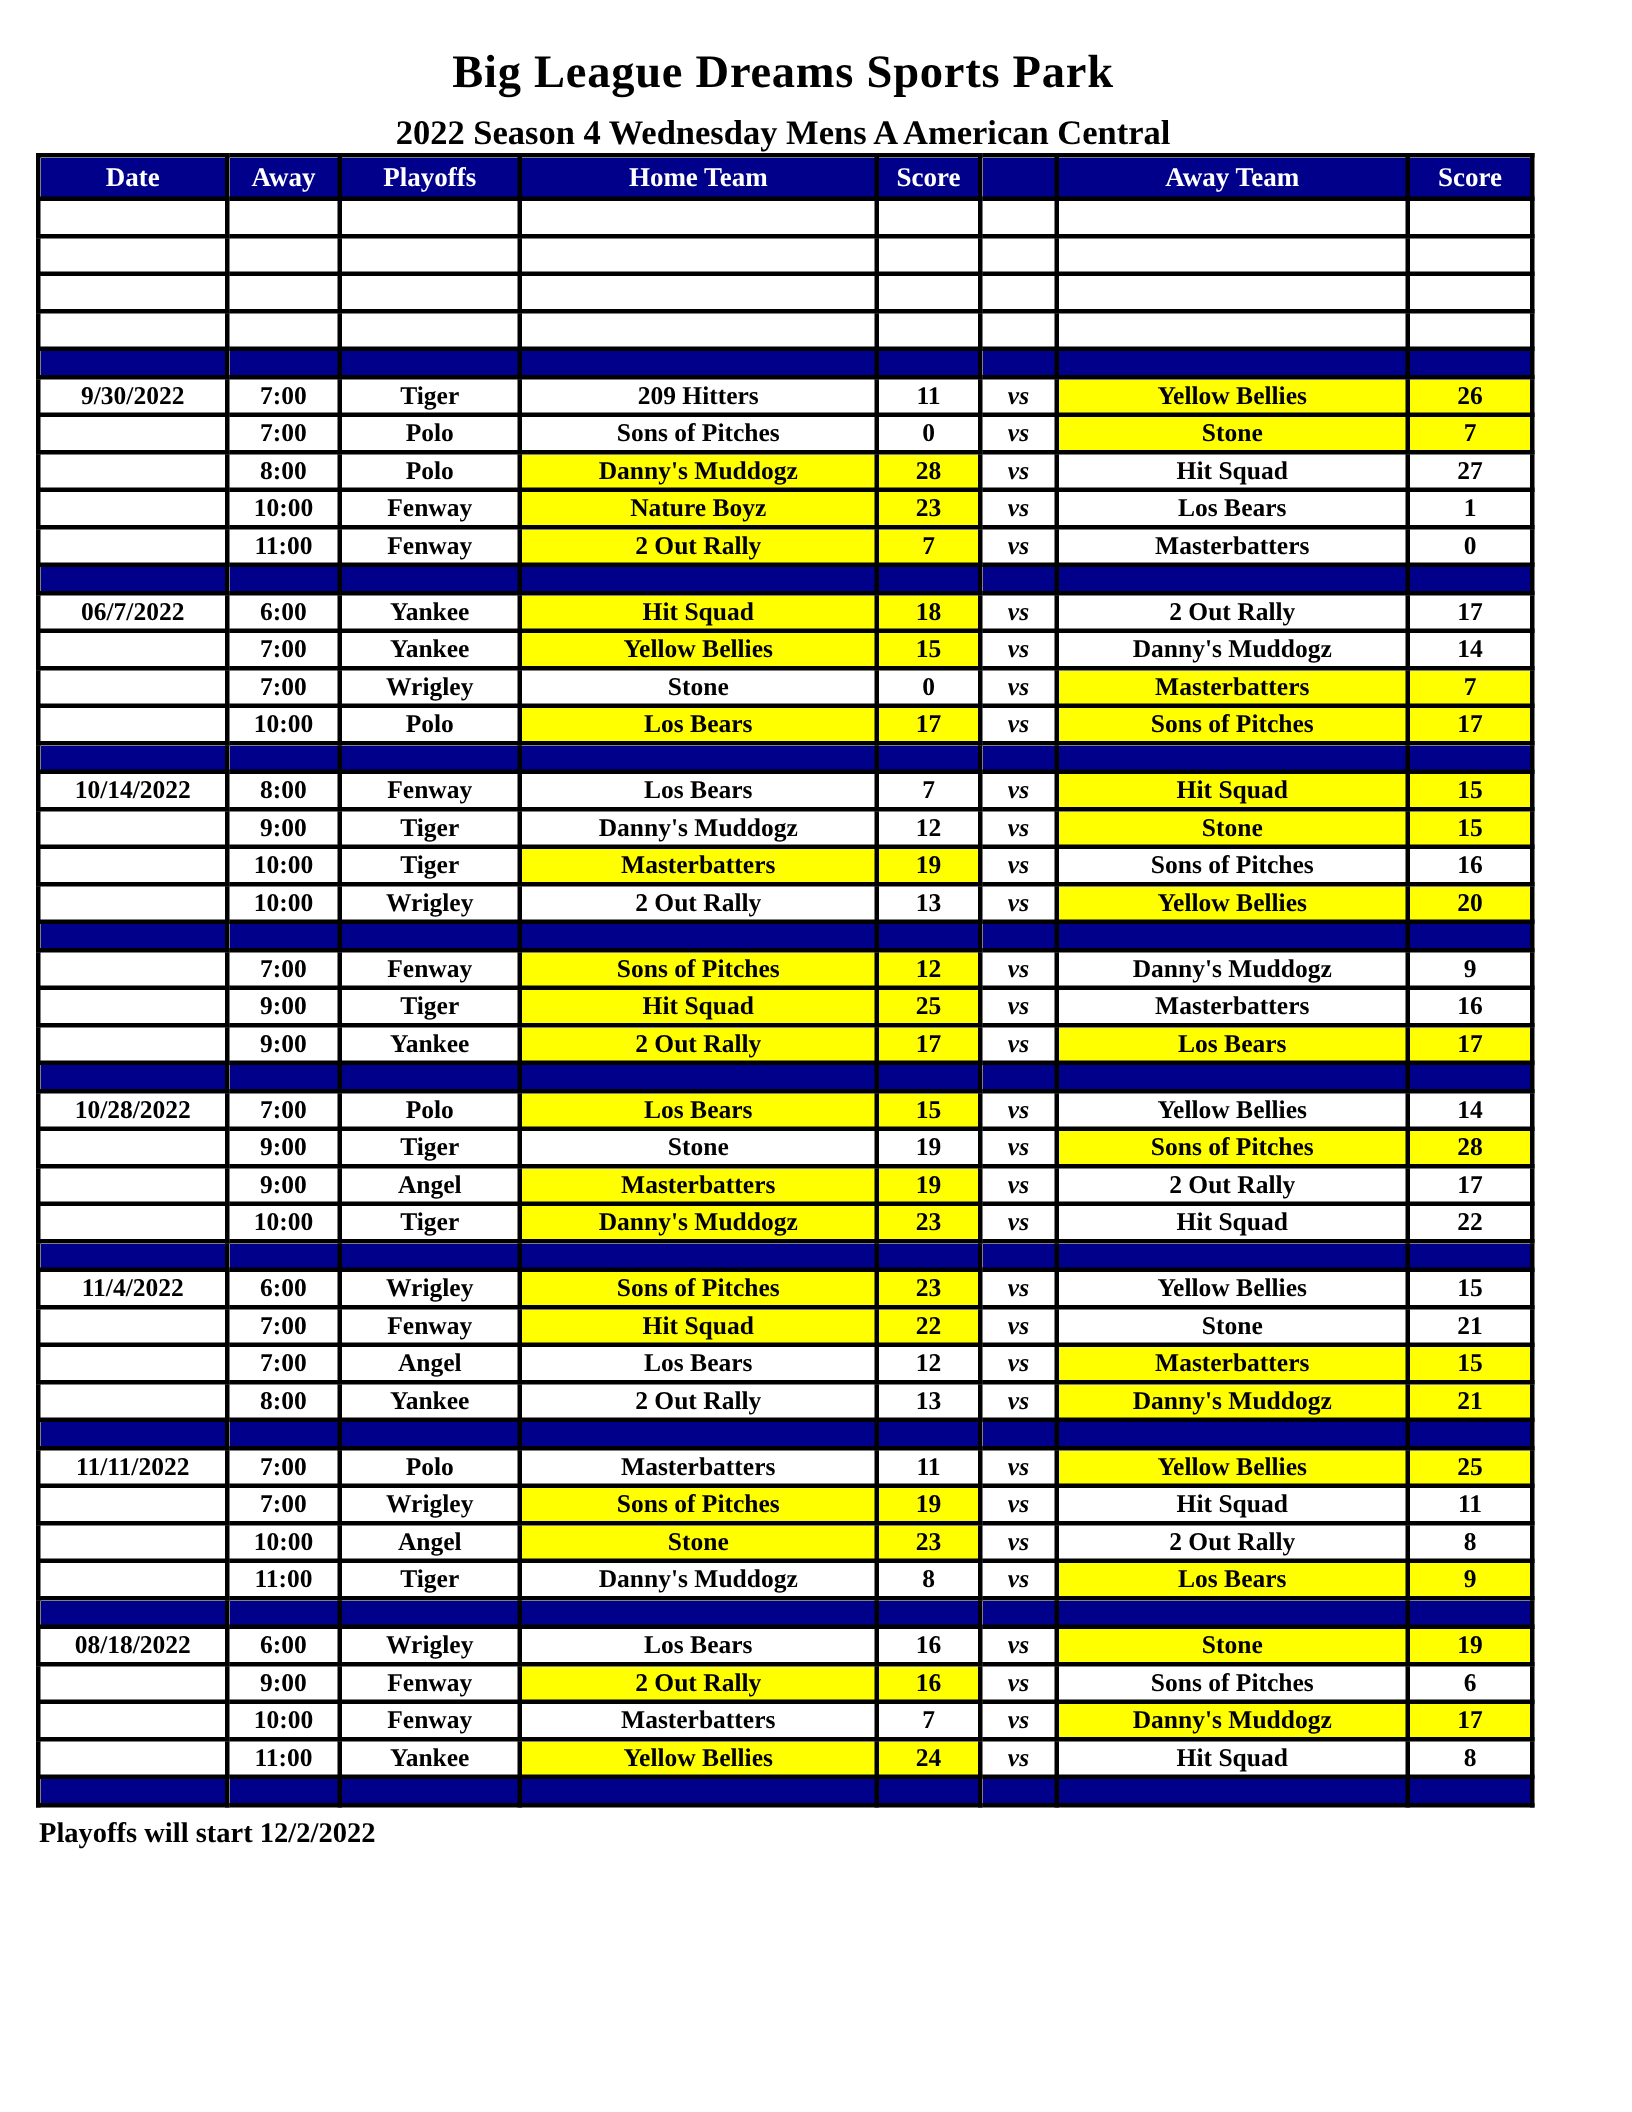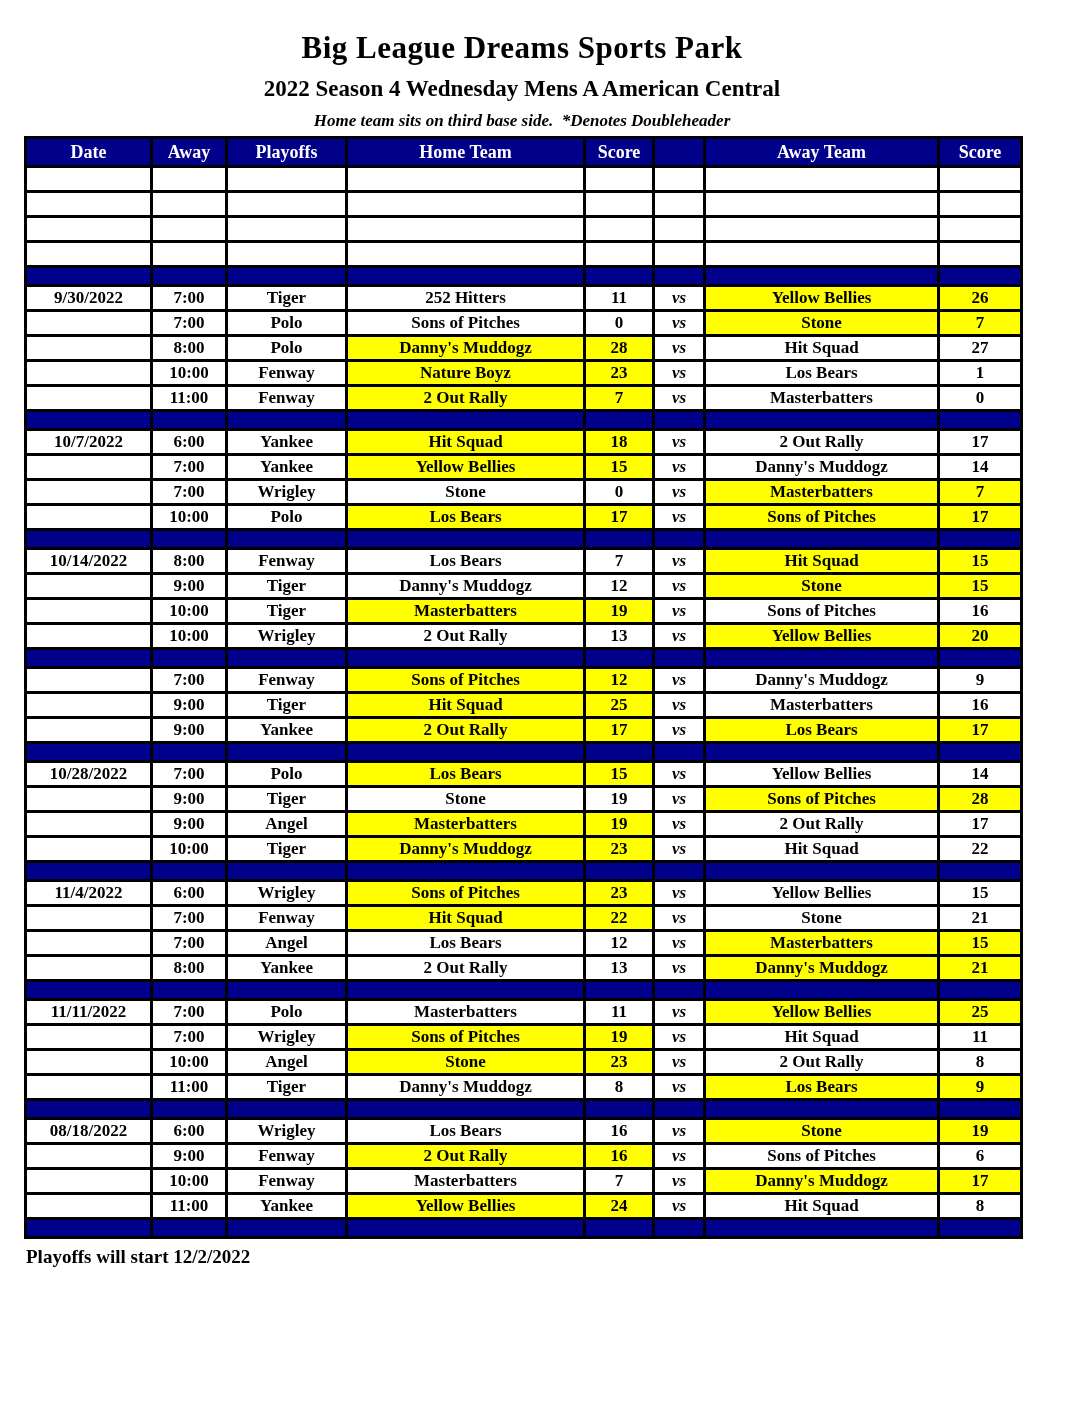--- a/index.html
+++ b/index.html
@@ -68,21 +68,20 @@
     font-size: 19px; font-weight: bold;
     text-align: left;
   }
 </style>
 </head>
 <body>
 
 <div class="sheet">
   <h1 class="title">Big League Dreams Sports Park</h1>
   <h2 class="subtitle">2022 Season 4 Wednesday Mens A American Central</h2>
-  <div class="note">Home team sits on third base side.  *Denotes Doubleheader</div>
 
   <table class="schedule">
     <colgroup>
       <col style="width:126px">
         <col style="width:75px">
         <col style="width:120px">
       <col style="width:238px">
         <col style="width:69px">
         <col style="width:51px">
       <col style="width:234px">
@@ -148,21 +147,21 @@
           <td></td>
           <td></td>
           <td></td>
           <td></td>
           <td></td>
         </tr>
         <tr class="game-row">
           <td>9/30/2022</td>
           <td>7:00</td>
           <td>Tiger</td>
-          <td>252 Hitters</td>
+          <td>209 Hitters</td>
           <td>11</td>
           <td class="vs-cell">vs</td>
           <td class="hl">Yellow Bellies</td>
           <td class="hl">26</td>
         </tr>
         <tr class="game-row">
           <td></td>
           <td>7:00</td>
           <td>Polo</td>
           <td>Sons of Pitches</td>
@@ -205,21 +204,21 @@
           <td></td>
           <td></td>
           <td></td>
           <td></td>
           <td></td>
           <td></td>
           <td></td>
           <td></td>
         </tr>
         <tr class="game-row">
-          <td>10/7/2022</td>
+          <td>06/7/2022</td>
           <td>6:00</td>
           <td>Yankee</td>
           <td class="hl">Hit Squad</td>
           <td class="hl">18</td>
           <td class="vs-cell">vs</td>
           <td>2 Out Rally</td>
           <td>17</td>
         </tr>
         <tr class="game-row">
           <td></td>

